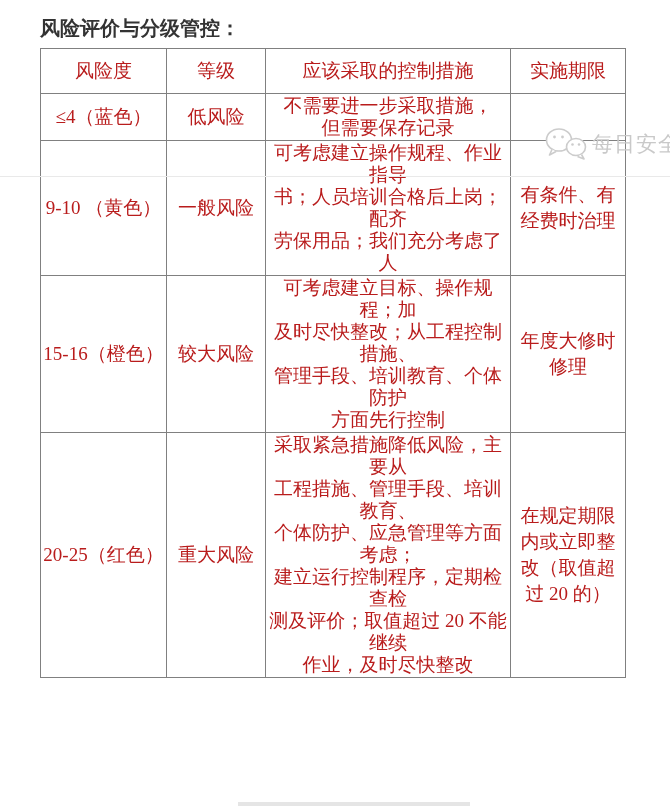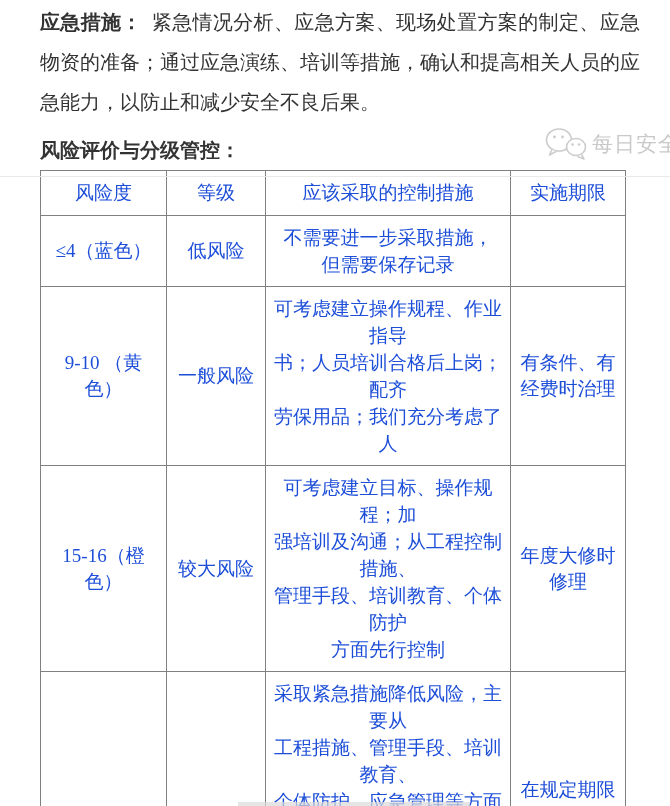--- a/index.html
+++ b/index.html
@@ -44,55 +44,54 @@
     margin:0 0 0 40px;
     width:585px;
     table-layout:fixed;
   }
   table.risk th, table.risk td{
     border:1px solid #808080;
     text-align:center;
     vertical-align:middle;
     font-weight:normal;
     font-size:19px;
-    color:#1d4ed8;
-    padding:8px;
+    color:#b91c1c;
+    padding:1px;
     overflow:hidden;
   }
   col.c-risk{width:126px;}
   col.c-level{width:99px;}
   col.c-measures{width:245px;}
   col.c-deadline{width:115px;}
   tr.hrow{height:45px;}
   tr.r1{height:44px;}
   tr.r2{height:79px;}
   tr.r3{height:86px;}
   tr.r4{height:135px;}
   td.measures{
-    font-size:16px;line-height:27px;
+    font-size:16px;line-height:22px;
     white-space:pre-line;
     padding:1px 4px;
   }
   td.deadline{
     font-size:16px;line-height:26px;
     white-space:pre-line;
     padding:0 6px;
   }
   td.valign-low{vertical-align:bottom;padding-bottom:5px;}
   .bottom-strip{
     position:absolute;left:238px;top:802px;
     width:232px;height:4px;background:#dadada;opacity:.7;
   }
 </style>
 </head>
 <body>
 
 <div class="page">
 
-  <p class="para p1"><span class="lbl gap">应急措施：</span><span>紧急情况分析、应急方案、现场处置方案的制定、应急物资的准备；通过应急演练、培训等措施，确认和提高相关人员的应急能力，以防止和减少安全不良后果。</span></p>
 
   <div class="heading">风险评价与分级管控：</div>
 
   <div class="watermark">
     <svg width="44" height="38" viewBox="0 0 44 38" fill="none">
       <ellipse cx="15" cy="15" rx="12.5" ry="11" stroke="#cccccc" stroke-width="1.6" fill="#ffffff"></ellipse>
       <path d="M8 24.5 L5.5 30 L12 26.5" stroke="#cccccc" stroke-width="1.6" fill="#ffffff" stroke-linejoin="round"></path>
       <circle cx="10.5" cy="12" r="1.4" fill="#cccccc"></circle>
       <circle cx="18.5" cy="12" r="1.4" fill="#cccccc"></circle>
       <ellipse cx="32" cy="22" rx="9.5" ry="8.5" stroke="#cccccc" stroke-width="1.6" fill="#ffffff"></ellipse>
@@ -136,21 +135,21 @@
         <td class="measures">可考虑建立操作规程、作业指导
 书；人员培训合格后上岗；配齐
 劳保用品；我们充分考虑了人</td>
         <td class="deadline">有条件、有
 经费时治理</td>
       </tr>
       <tr class="r3">
         <td class="valign-low">15-16（橙色）</td>
         <td class="valign-low">较大风险</td>
         <td class="measures">可考虑建立目标、操作规程；加
-强培训及沟通；从工程控制措施、
+及时尽快整改；从工程控制措施、
 管理手段、培训教育、个体防护
 方面先行控制</td>
         <td class="deadline">年度大修时
 修理</td>
       </tr>
       <tr class="r4">
         <td>20-25（红色）</td>
         <td>重大风险</td>
         <td class="measures">采取紧急措施降低风险，主要从
 工程措施、管理手段、培训教育、

